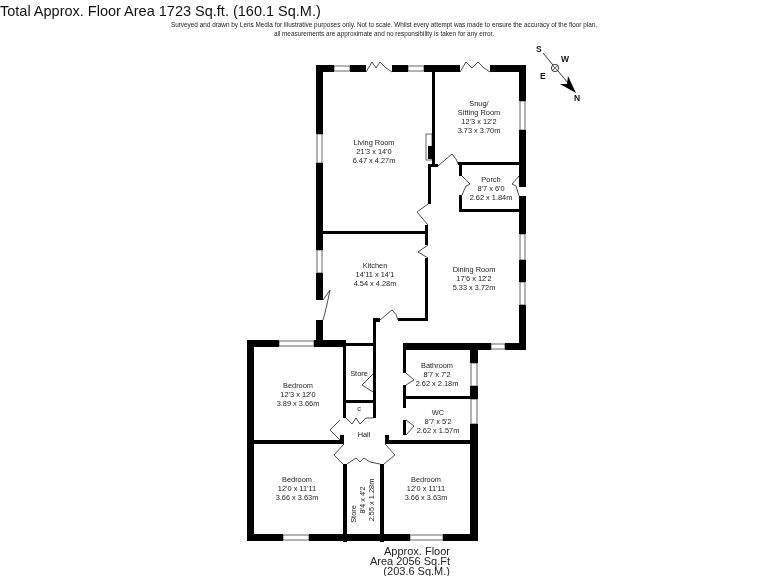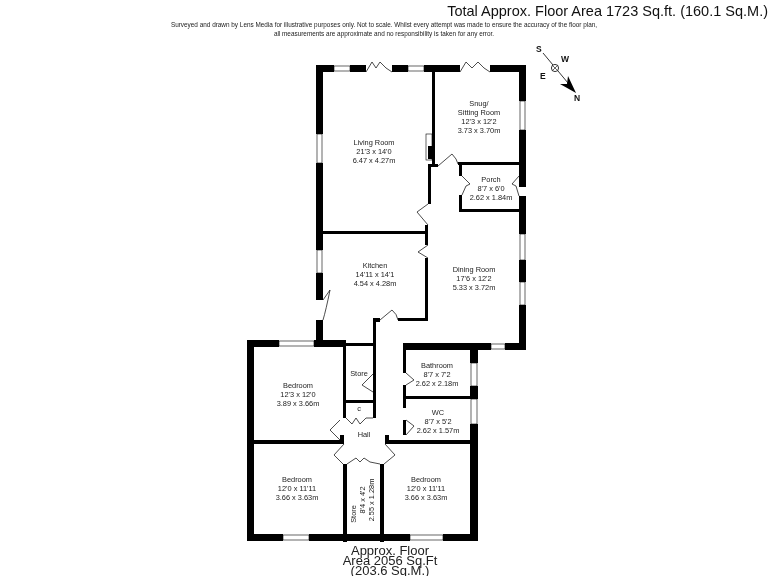--- a/index.html
+++ b/index.html
@@ -1,21 +1,21 @@
 <!DOCTYPE html>
 <html><head>
 <meta charset="utf-8">
 <style>
   html, body { margin: 0; padding: 0; background: #ffffff; }
   body { width: 768px; height: 576px; position: relative; overflow: hidden; font-family: "Liberation Sans", sans-serif; color: #1a1a1a; }
-  .title { position: absolute; top: 3px; left: 0; width: 768px; text-align: right; font-size: 14.5px; color: #111; }
+  .title { position: absolute; top: 3px; left: 0; width: 768px; text-align: left; font-size: 14.5px; color: #111; }
   .subtitle { position: absolute; top: 21px; left: 0; width: 768px; text-align: center; font-size: 6.4px; line-height: 8.5px; color: #222; }
   .plan { position: absolute; left: 0; top: 0; width: 768px; height: 576px; }
   .room-label { font-family: "Liberation Sans", sans-serif; font-size: 7.4px; fill: #222; text-anchor: middle; }
-  .footer { position: absolute; top: 546px; left: 330px; width: 120px; text-align: center; font-size: 13px; line-height: 10px; color: #222; }
+  .footer { position: absolute; top: 546px; left: 330px; width: 120px; text-align: right; font-size: 11px; line-height: 10px; color: #222; }
   .compass-label { font-family: "Liberation Sans", sans-serif; font-size: 8.5px; font-weight: bold; fill: #111; }
 </style>
 </head>
 <body>
 
 <div class="title">Total Approx. Floor Area 1723 Sq.ft. (160.1 Sq.M.)</div>
 <div class="subtitle">
   <div>Surveyed and drawn by Lens Media for illustrative purposes only. Not to scale. Whilst every attempt was made to ensure the accuracy of the floor plan,</div>
   <div>all measurements are approximate and no responsibility is taken for any error.</div>
 </div>

